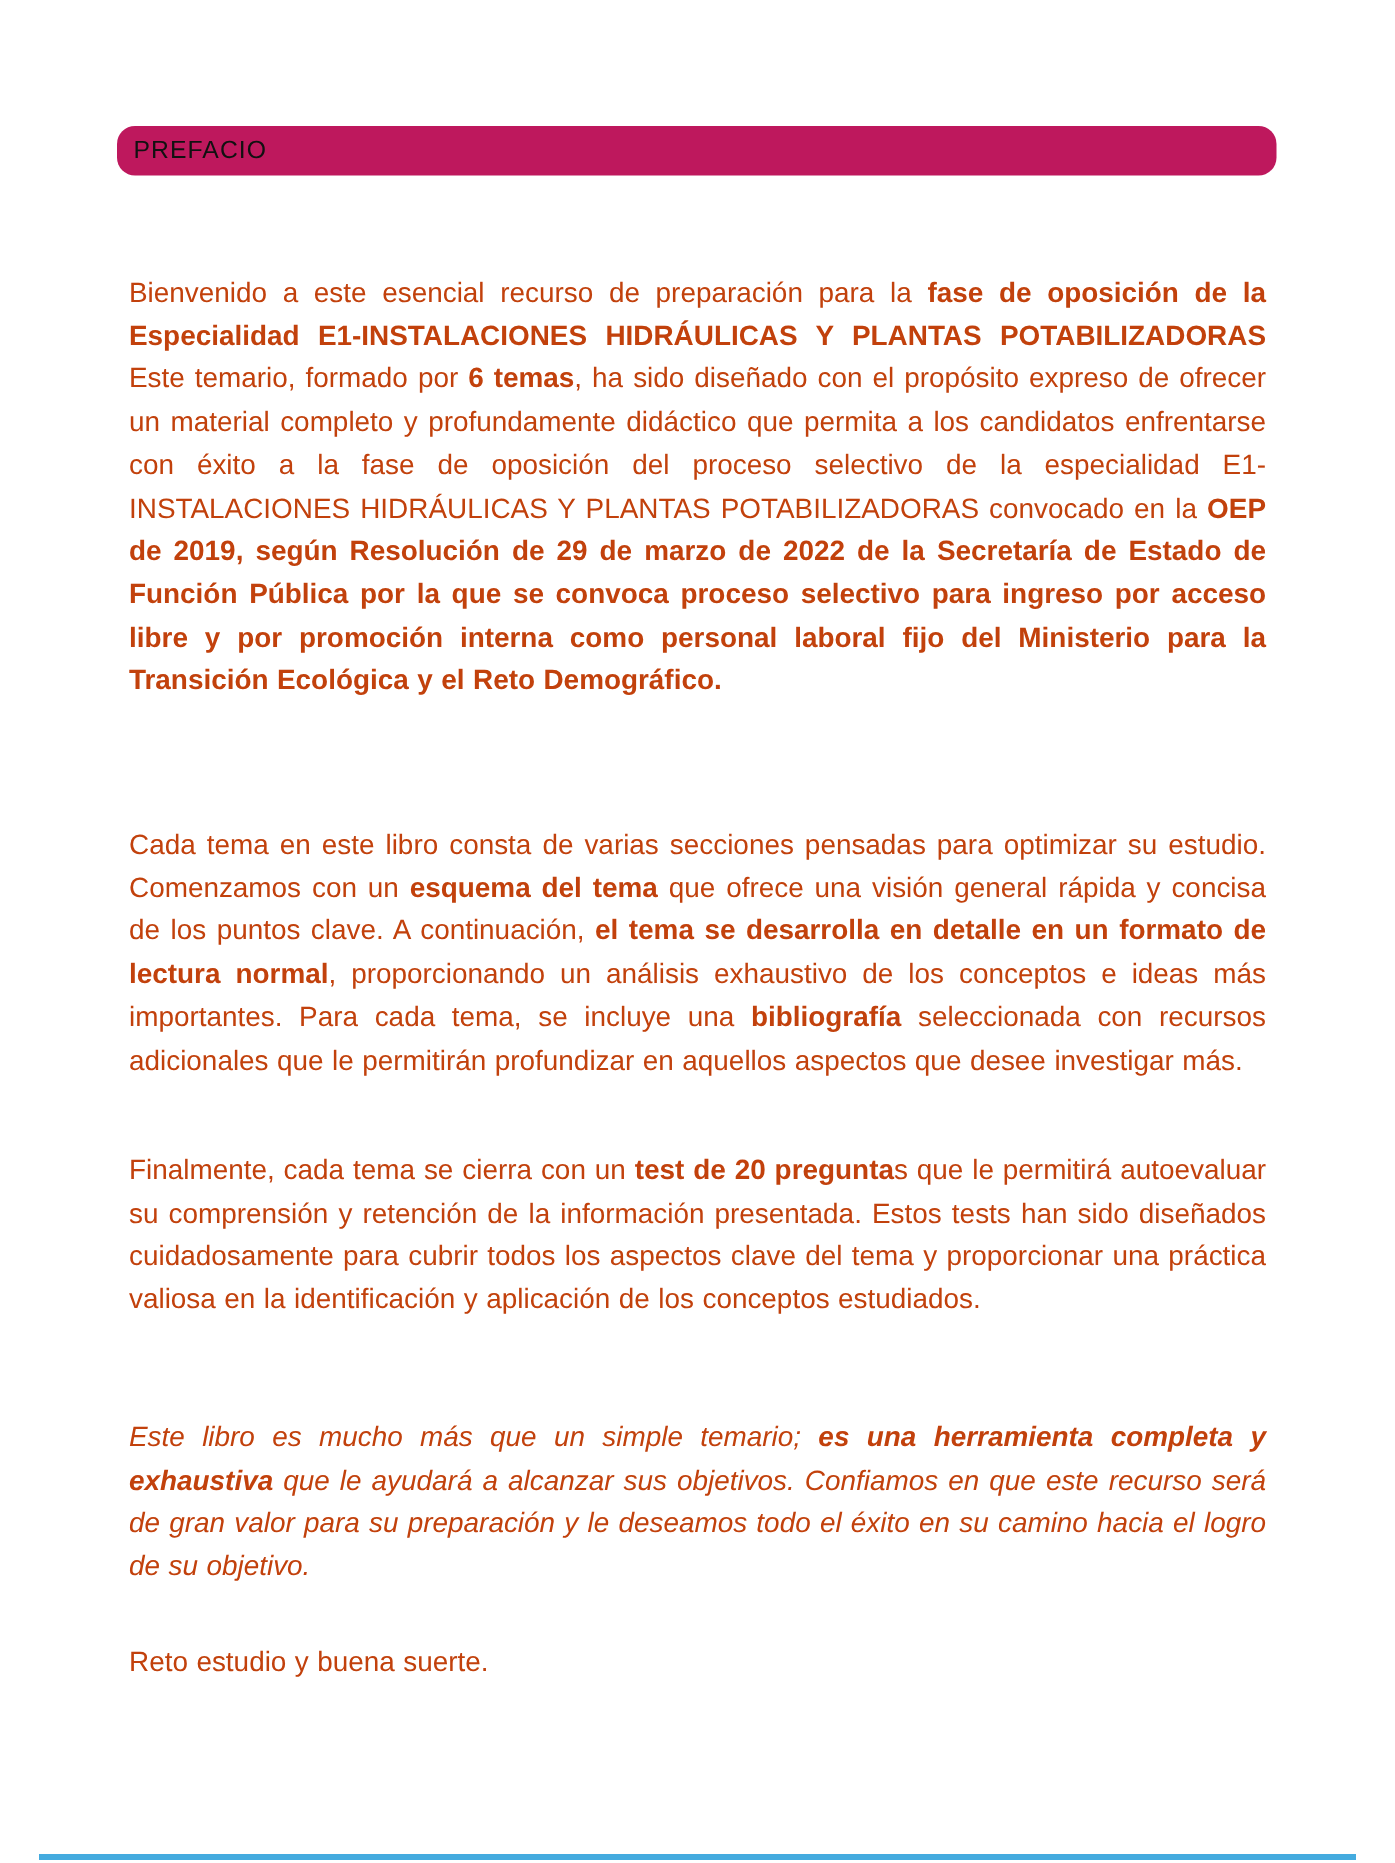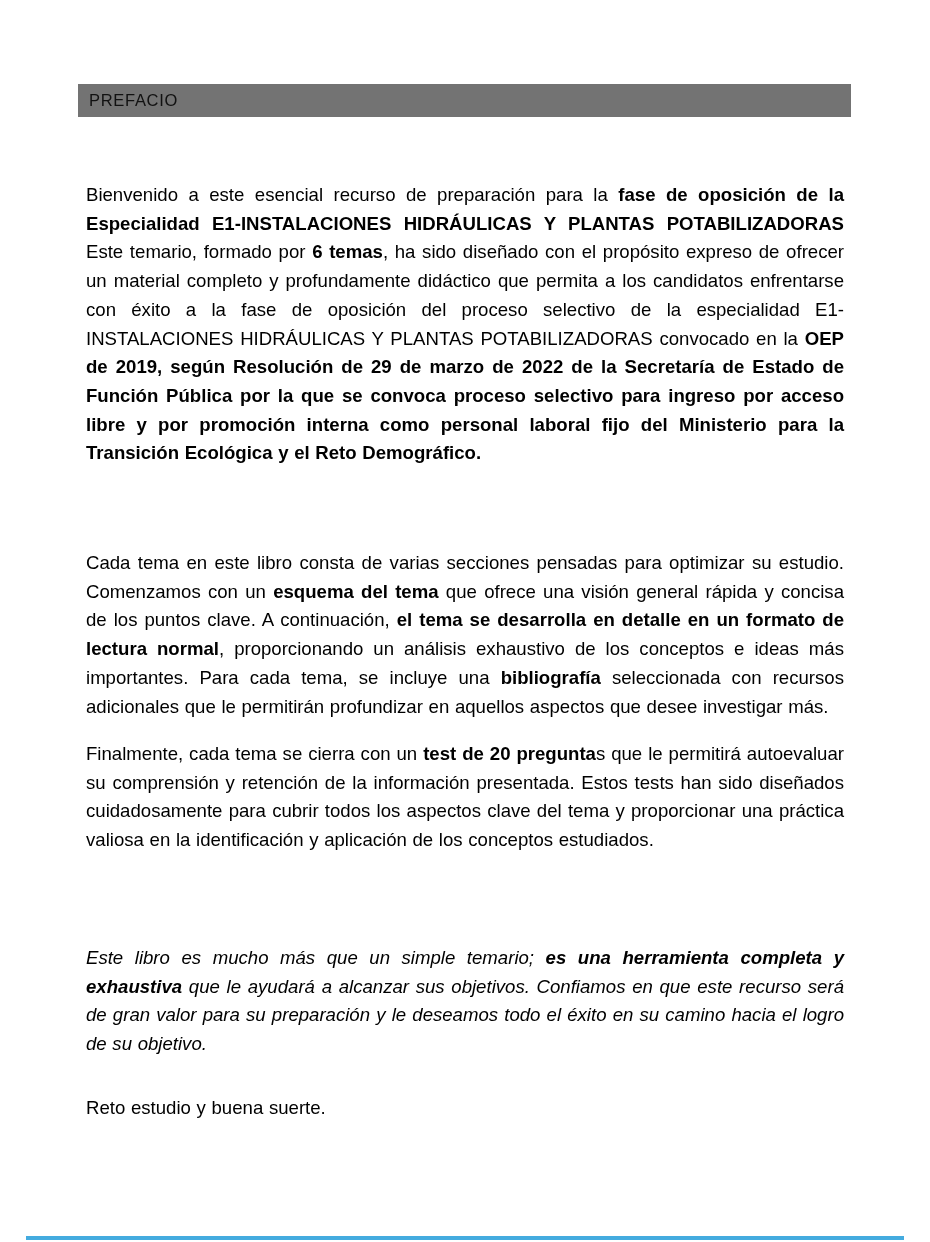--- a/index.html
+++ b/index.html
@@ -40,47 +40,47 @@
     width: 758px;
   }
   .para {
     position: absolute;
     left: 0;
     width: 758px;
     margin: 0;
     text-align: justify;
     font-size: 18.6px;
     line-height: 28.7px;
-    color: #000000;
+    color: #c2410c;
     word-spacing: 0.5px;
   }
   .para .bold {
     font-weight: 700;
   }
   
   .para:nth-of-type(1) { top: 181px; }
   .para:nth-of-type(2) { top: 549px; }
-  .para:nth-of-type(3) { top: 740px; }
+  .para:nth-of-type(3) { top: 766px; }
   .para:nth-of-type(4) { top: 944px; font-style: italic; }
   .para:nth-of-type(5) { top: 1094px; }
   .footer-rule {
     position: absolute;
     left: 26px;
     top: 1236px;
     width: 878px;
     height: 4px;
     background: #44abdf;
   }
 </style>
 </head>
 <body>
 
 <div class="page">
 
-  <div class="header-bar" style="background: #737373;">
+  <div class="header-bar" style="background: #be185d; border-radius: 12px;">
     <span class="header-title">PREFACIO</span>
   </div>
 
   <div class="document-body">
       <p class="para"><span class="">Bienvenido a este esencial recurso de preparación para la </span><span class="bold">fase de oposición de la Especialidad E1-INSTALACIONES HIDRÁULICAS Y PLANTAS POTABILIZADORAS</span><span class=""> Este temario, formado por </span><span class="bold">6 temas</span><span class="">, ha sido diseñado con el propósito expreso de ofrecer un material completo y profundamente didáctico que permita a los candidatos enfrentarse con éxito a la fase de oposición del proceso selectivo de la especialidad E1-INSTALACIONES HIDRÁULICAS Y PLANTAS POTABILIZADORAS convocado en la </span><span class="bold">OEP de 2019, según Resolución de 29 de marzo de 2022 de la Secretaría de Estado de Función Pública por la que se convoca proceso selectivo para ingreso por acceso libre y por promoción interna como personal laboral fijo del Ministerio para la Transición Ecológica y el Reto Demográfico.</span></p>
       <p class="para"><span class="">Cada tema en este libro consta de varias secciones pensadas para optimizar su estudio. Comenzamos con un </span><span class="bold">esquema del tema</span><span class=""> que ofrece una visión general rápida y concisa de los puntos clave. A continuación, </span><span class="bold">el tema se desarrolla en detalle en un formato de lectura normal</span><span class="">, proporcionando un análisis exhaustivo de los conceptos e ideas más importantes. Para cada tema, se incluye una </span><span class="bold">bibliografía</span><span class=""> seleccionada con recursos adicionales que le permitirán profundizar en aquellos aspectos que desee investigar más.</span></p>
       <p class="para"><span class="">Finalmente, cada tema se cierra con un </span><span class="bold">test de 20 pregunta</span><span class="">s que le permitirá autoevaluar su comprensión y retención de la información presentada. Estos tests han sido diseñados cuidadosamente para cubrir todos los aspectos clave del tema y proporcionar una práctica valiosa en la identificación y aplicación de los conceptos estudiados.</span></p>
       <p class="para"><span class="">Este libro es mucho más que un simple temario; </span><span class="bold">es una herramienta completa y exhaustiva</span><span class=""> que le ayudará a alcanzar sus objetivos. Confiamos en que este recurso será de gran valor para su preparación y le deseamos todo el éxito en su camino hacia el logro de su objetivo.</span></p>
       <p class="para"><span class="">Reto estudio y buena suerte.</span></p>
     </div>

